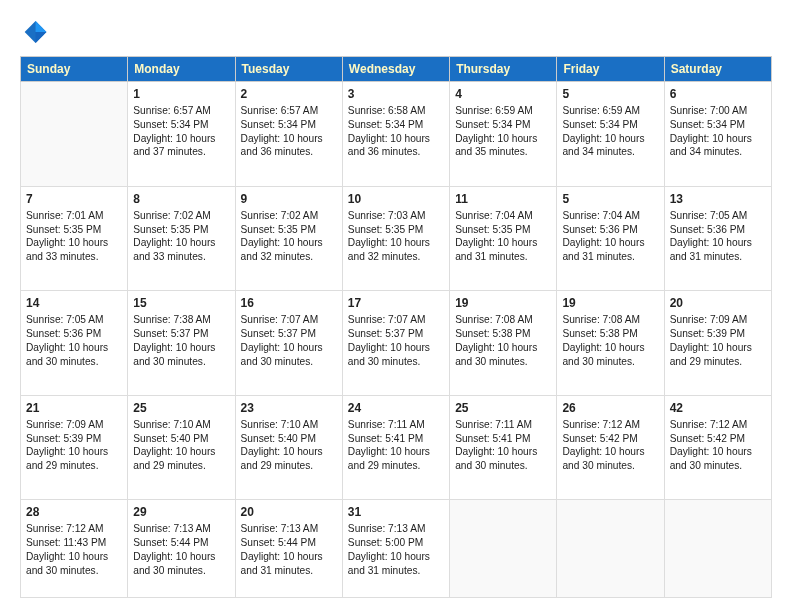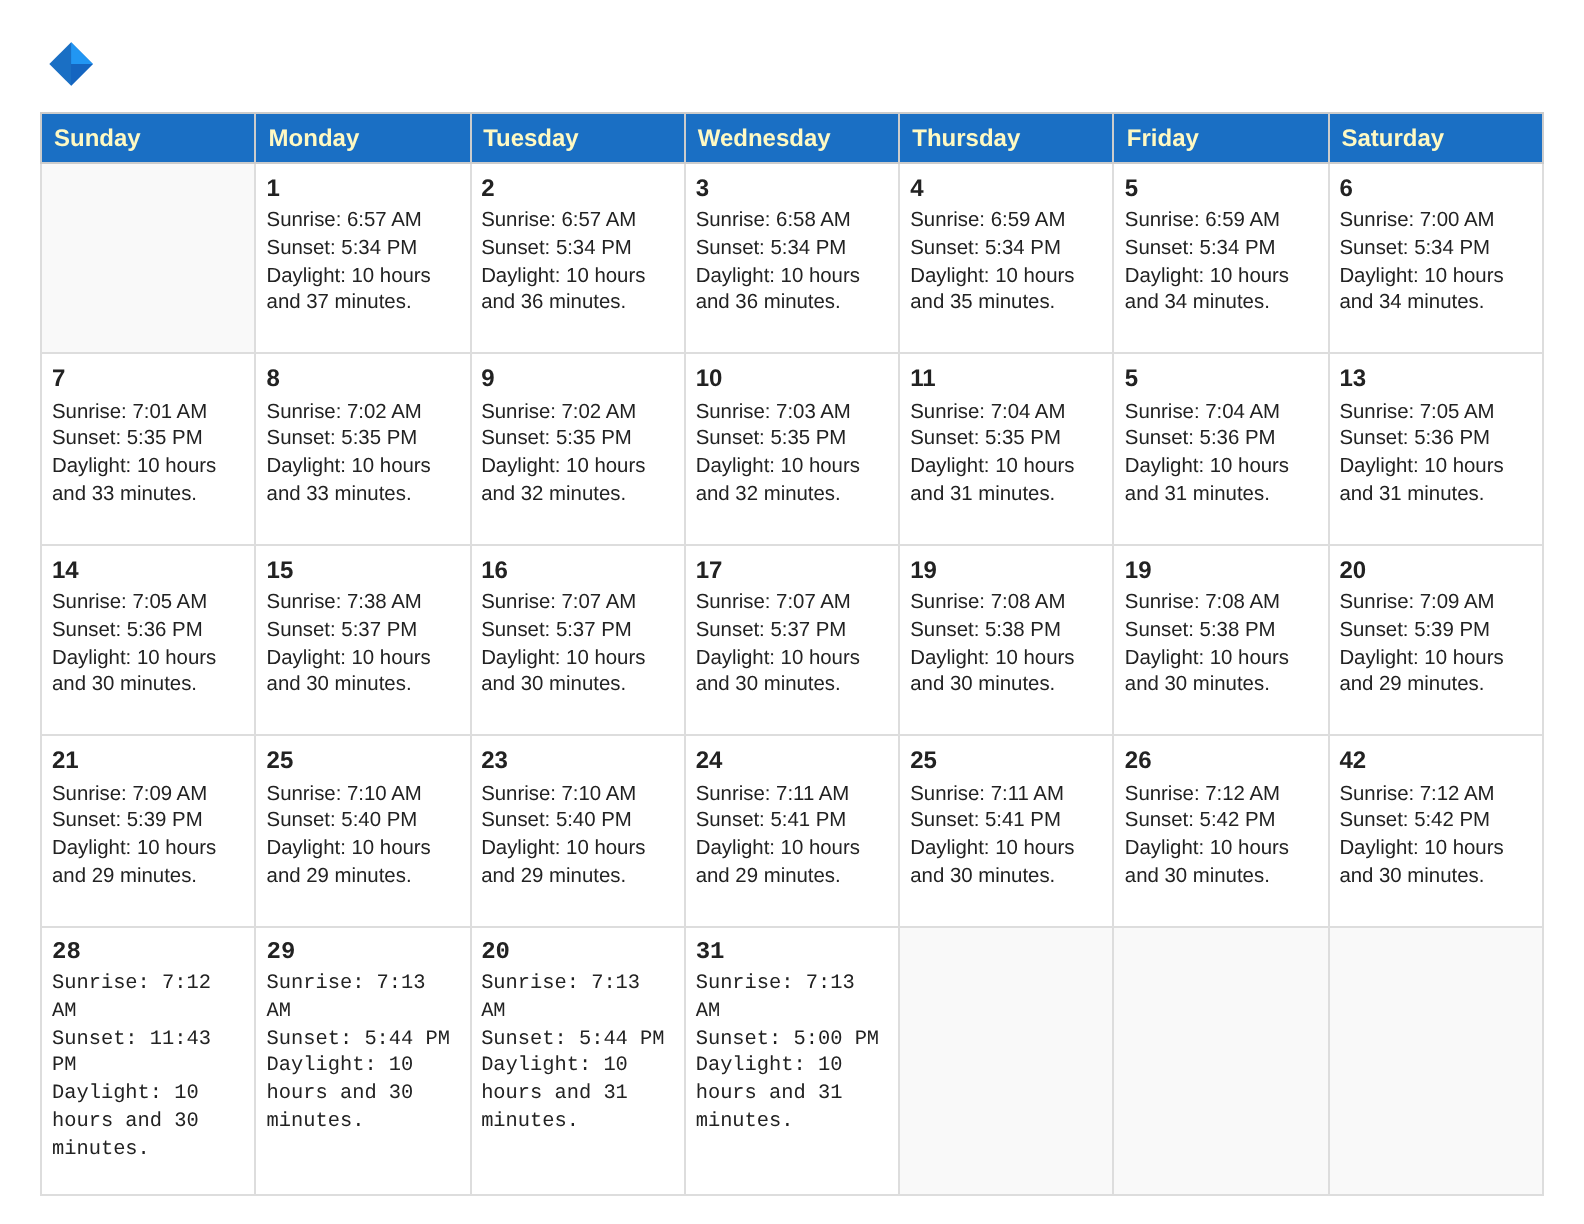--- a/index.html
+++ b/index.html
@@ -84,21 +84,20 @@
       font-size: 12px;
       font-weight: bold;
       display: block;
       margin-bottom: 2px;
     }
     .cal-row td {
       height: 88px;
     }
     .last-row td {
       height: 80px;
-      font-family: Liberation Mono, monospace;
     }
   </style>
 </head>
 <body>
 
 <div class="page">
   <div class="header">
     <div class="logo">
       <svg class="logo-icon" viewBox="0 0 36 36">
         <polygon points="20,4 34,18 20,32 6,18" fill="#1a6fc4"></polygon>

